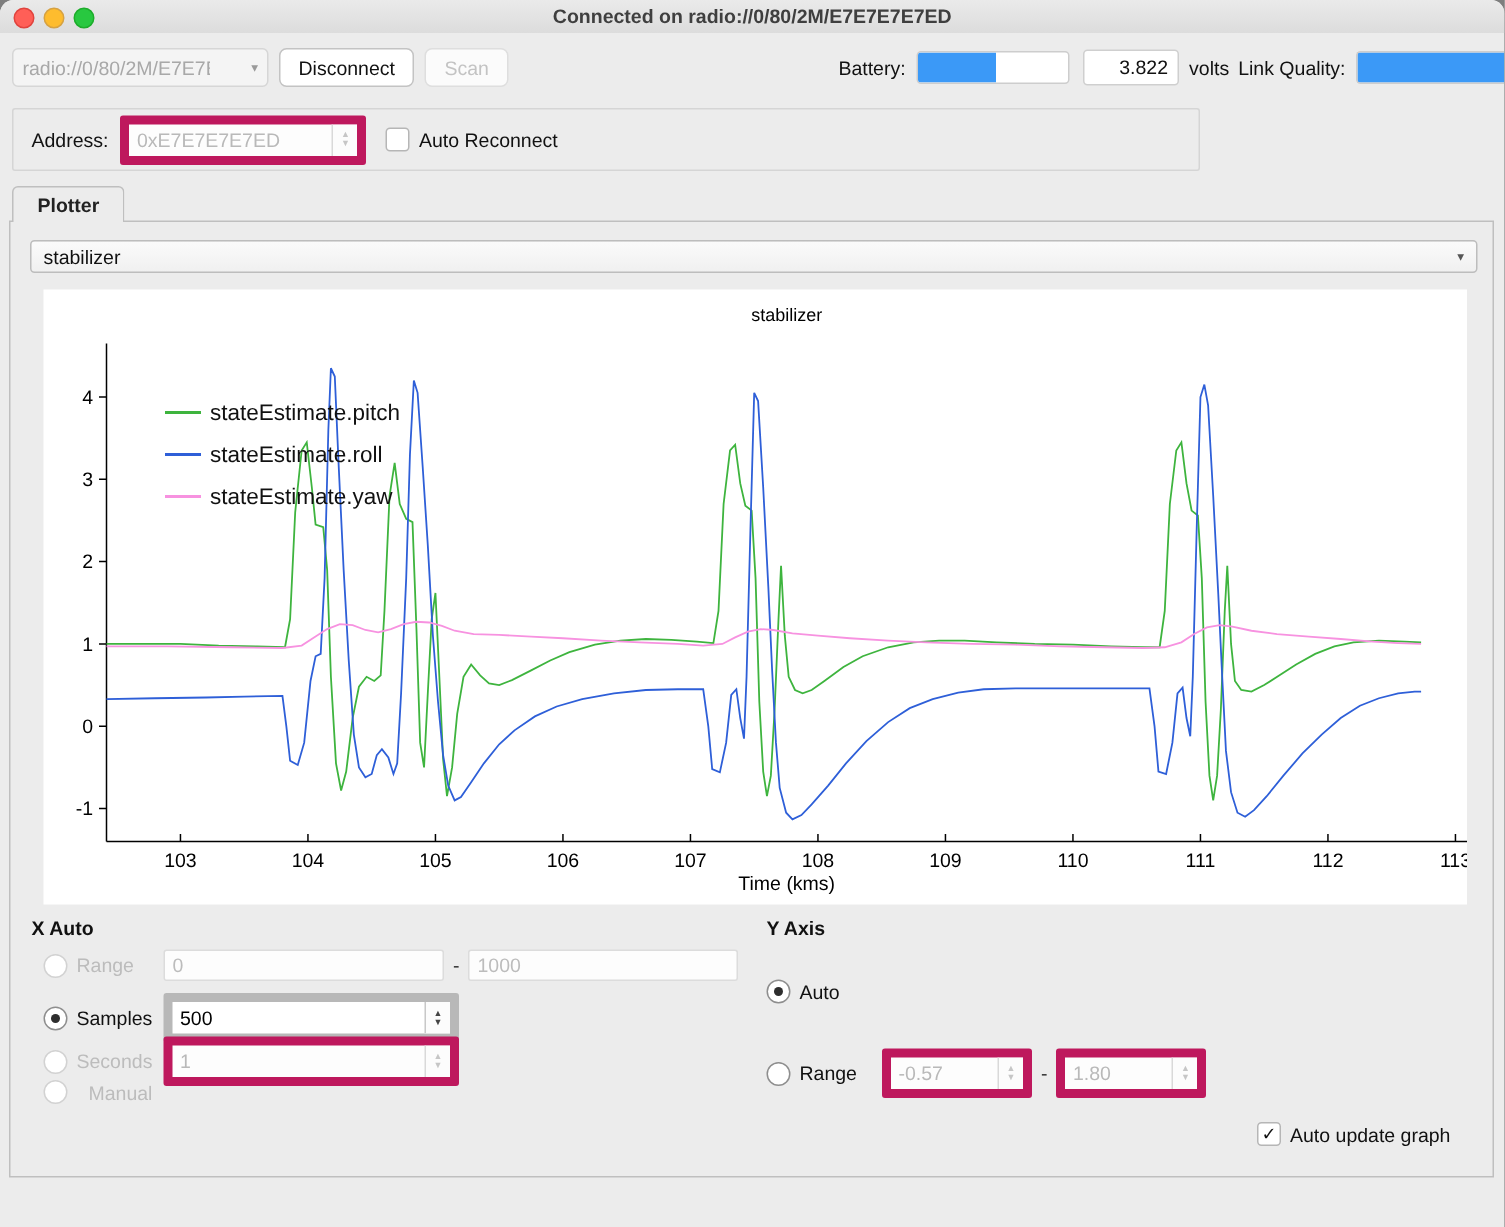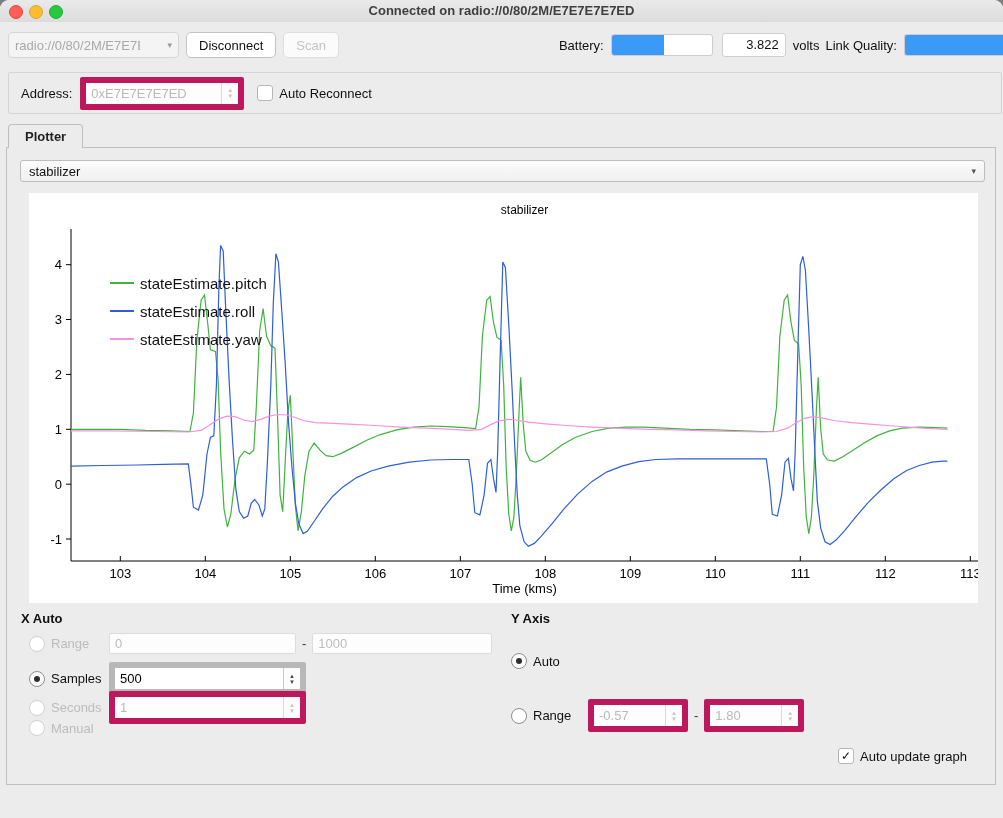--- a/index.html
+++ b/index.html
@@ -18,21 +18,21 @@
   .uri-combo .combo-text{white-space:nowrap;overflow:hidden;width:125px;}
   .combo-arrow{font-size:9px;color:#9a9a9a;margin-left:auto;}
   .btn{height:24px;border-radius:5px;font-size:13px;padding:0 12px;display:flex;align-items:center;margin-left:7px;}
   .btn-enabled{background:#ffffff;border:1px solid #c3c3c3;color:#111;}
   .btn-disabled{background:#fbfbfb;border:1px solid #dedede;color:#c3c3c3;}
   .tb-label{font-size:13px;color:#111;margin-left:12px;}
   .bar{height:20px;background:#fff;border:1px solid #cdcdcd;border-radius:3px;overflow:hidden;margin-left:7px;}
   .bar-fill{height:100%;background:#3b99f7;}
   .value-box{width:50px;height:22px;background:#fff;border:1px solid #cfcfcf;border-radius:3px;font-size:13px;color:#111;text-align:right;padding:0 6px;line-height:22px;margin-left:9px;}
   
-  .address-panel{position:absolute;left:8px;top:72px;width:994px;height:42px;border:1px solid #d5d5d5;border-radius:2px;display:flex;align-items:center;padding-left:12px;box-sizing:border-box;}
+  .address-panel{position:absolute;left:8px;top:72px;width:792px;height:42px;border:1px solid #d5d5d5;border-radius:2px;display:flex;align-items:center;padding-left:12px;box-sizing:border-box;}
   .addr-label{font-size:13px;color:#111;}
   .spinbox{display:flex;height:21px;margin-left:8px;border:6px solid #be185d;border-radius:2px;background:#fdfdfd;overflow:hidden;}
   .spin-field{font-size:13px;padding:0 5px;line-height:21px;}
   .spin-arrows{width:16px;border-left:1px solid #d9d9d9;display:flex;flex-direction:column;align-items:center;justify-content:center;font-size:6px;line-height:6px;background:#fcfcfc;}
   .spin-dis .spin-field{color:#b9b9b9;}
   .spin-dis .spin-arrows{color:#c6c6c6;}
   .spin-en{border-color:#b8b8b8;background:#fff;}
   .spin-en .spin-field{color:#000;}
   .spin-en .spin-arrows{color:#444;border-left-color:#c8c8c8;}
   .checkbox{width:14px;height:14px;border:1px solid #b6b6b6;border-radius:3px;background:#fff;display:inline-flex;align-items:center;justify-content:center;font-size:12px;color:#111;}
@@ -40,21 +40,21 @@
   
   .tab{position:absolute;left:8px;top:124px;height:23px;padding:0 16px;background:#ececec;border:1px solid #bfbfbf;border-bottom:none;border-radius:4px 4px 0 0;font-size:13px;color:#222;display:flex;align-items:center;z-index:2;font-weight:bold;}
   .pane{position:absolute;left:6px;top:147px;width:990px;height:638px;border:1px solid #bfbfbf;background:#ececec;box-sizing:border-box;}
   
   .topic-combo{position:absolute;left:13px;top:12px;width:965px;height:22px;background:linear-gradient(#fbfbfb,#f0f0f0);border:1px solid #bdbdbd;border-radius:3px;font-size:13px;color:#111;display:flex;align-items:center;padding:0 8px;box-sizing:border-box;}
   .topic-combo .combo-arrow{color:#555;}
   
   .chart{position:absolute;left:22px;top:45px;width:949px;height:410px;background:#ffffff;overflow:hidden;}
   .chart-title{position:absolute;left:42px;right:0;top:10px;text-align:center;font-size:12px;color:#000;}
   .chart-xlabel{position:absolute;left:42px;right:0;top:388px;text-align:center;font-size:13px;color:#000;}
-  .legend{position:absolute;left:81px;top:76px;}
+  .legend{position:absolute;left:81px;top:68px;}
   .legend-row{display:flex;align-items:center;height:28px;}
   .legend-swatch{width:24px;height:2px;margin-right:6px;}
   .legend-label{font-size:15px;color:#111;}
   svg text.tick{font-family:"Liberation Sans",sans-serif;font-size:13px;fill:#000;}
   
   .ctl-label{position:absolute;font-size:13px;font-weight:bold;color:#111;}
   .ctl-row{position:absolute;display:flex;align-items:center;}
   .radio{width:14px;height:14px;border-radius:50%;background:#fff;display:inline-flex;align-items:center;justify-content:center;}
   .radio-en{border:1px solid #8e8e8e;}
   .radio-dis{border:1px solid #d2d2d2;}
@@ -198,21 +198,21 @@
       </span>
     </div>
     <div class="ctl-row" style="left:22px;top:543px;">
       <span class="radio radio-dis"></span>
       <span class="radio-label lbl-dis" style="width:58px;">Seconds</span>
       <span class="spinbox spin-dis" style="width:185px;margin-left:0;">
         <span class="spin-field" style="flex:1;">1</span>
         <span class="spin-arrows">▲<br>▼</span>
       </span>
     </div>
-    <div class="ctl-row" style="left:22px;top:572px;">
+    <div class="ctl-row" style="left:22px;top:572px;gap:8px;">
       <span class="radio radio-dis"></span>
       <span class="radio-label lbl-dis">Manual</span>
     </div>
 
     <div class="ctl-label" style="left:504px;top:463px;">Y Axis</div>
     <div class="ctl-row" style="left:504px;top:505px;">
       <span class="radio radio-en">
           <span class="radio-dot"></span>
         </span>
       <span class="radio-label lbl-en">Auto</span>

